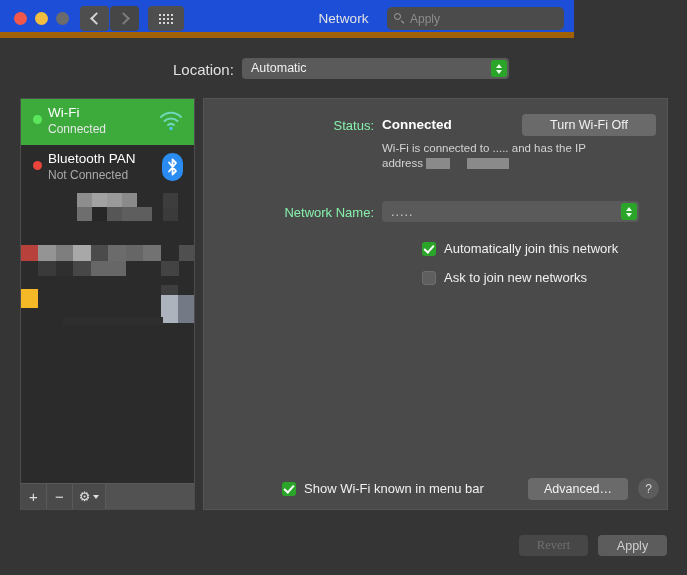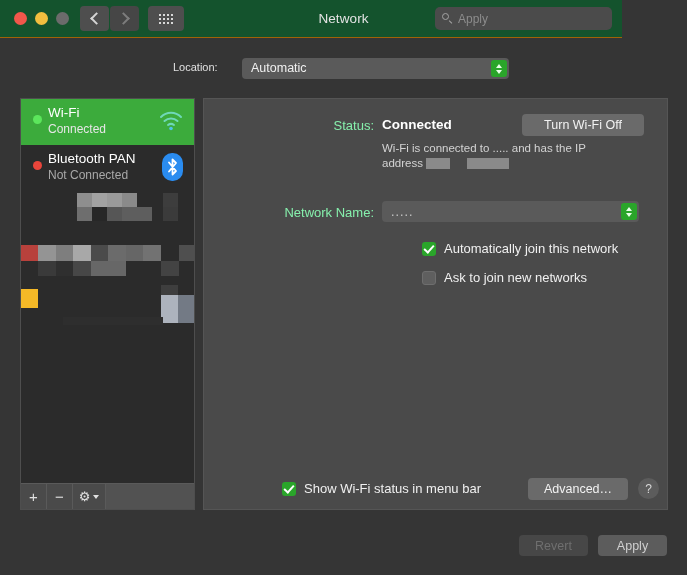--- a/index.html
+++ b/index.html
@@ -18,24 +18,24 @@
     height: 575px;
     background: #353535;
     overflow: hidden;
     box-sizing: border-box;
   }
 
   
   .titlebar {
     position: absolute;
     left: 0; top: 0;
-    width: 622px;
+    width: 574px;
     height: 38px;
-    background: #14532d;
-    border-bottom: 1px solid #a16207;
+    background: #1d4ed8;
+    border-bottom: 6px solid #a16207;
     box-sizing: border-box;
   }
   .traffic {
     position: absolute;
     top: 12px;
     width: 13px;
     height: 13px;
     border-radius: 50%;
   }
   .traffic.close  { left: 14px; background: #f2574b; }
@@ -127,21 +127,21 @@
   }
   .search-ph {
     font-size: 12px;
     color: #8c8c8c;
   }
 
   
   .loc-label {
     position: absolute;
     left: 173px; top: 61px;
-    font-size: 11px;
+    font-size: 15px;
     color: #e0e0e0;
   }
   .loc-popup {
     position: absolute;
     left: 242px; top: 58px;
     width: 267px; height: 21px;
     background: #5a5a5a;
     border-radius: 4px;
     box-sizing: border-box;
   }
@@ -276,21 +276,21 @@
   }
   .btn {
     position: absolute;
     background: #6a6a6a;
     border-radius: 4px;
     color: #f2f2f2;
     font-size: 12.5px;
     display:flex; align-items:center; justify-content:center;
     box-sizing: border-box;
   }
-  .btn-wifi-toggle { left: 318px; top: 15px; width: 122px; height: 22px; }
+  .btn-wifi-toggle { left: 318px; top: 15px; width: 134px; height: 22px; }
 
   .desc {
     position: absolute;
     left: 178px; top: 42px;
     width: 245px;
     font-size: 11.5px;
     color: #d3d3d3;
     line-height: 15px;
   }
   .blk { display:inline-block; vertical-align:-2px; background:#8a8a8a; height:11px; }
@@ -356,21 +356,21 @@
   }
 
   
   .btm-btn {
     position:absolute;
     height: 21px;
     border-radius: 4px;
     font-size: 12.5px;
     display:flex; align-items:center; justify-content:center;
   }
-  .btn-revert { left: 519px; top: 535px; width: 69px; background:#474747; color:#6f6f6f; }
+  .btn-revert { left: 519px; top: 535px; width: 69px; background:#474747; color:#6f6f6f;font-family:Liberation Serif, serif; }
   .btn-apply  { left: 598px; top: 535px; width: 69px; background:#5c5c5c; color:#cfcfcf; }
 </style>
 </head>
 <body>
 
 <div id="window">
 
   <div class="titlebar">
     <div class="traffic close"></div>
     <div class="traffic min"></div>
@@ -525,21 +525,21 @@
     </div>
 
     <div class="cbrow cb-ask">
       <span class="cb off"></span>
       <span class="cb-text">Ask to join new networks</span>
     </div>
 
 
     <div class="cbrow cb-menubar">
       <span class="cb on"></span>
-      <span class="cb-text">Show Wi-Fi status in menu bar</span>
+      <span class="cb-text">Show Wi-Fi known in menu bar</span>
     </div>
 
     <div class="btn btn-advanced">Advanced…</div>
     <div class="btn-help">?</div>
   </div>
 
   <div class="btm-btn btn-revert">Revert</div>
   <div class="btm-btn btn-apply">Apply</div>
 
 </div>

